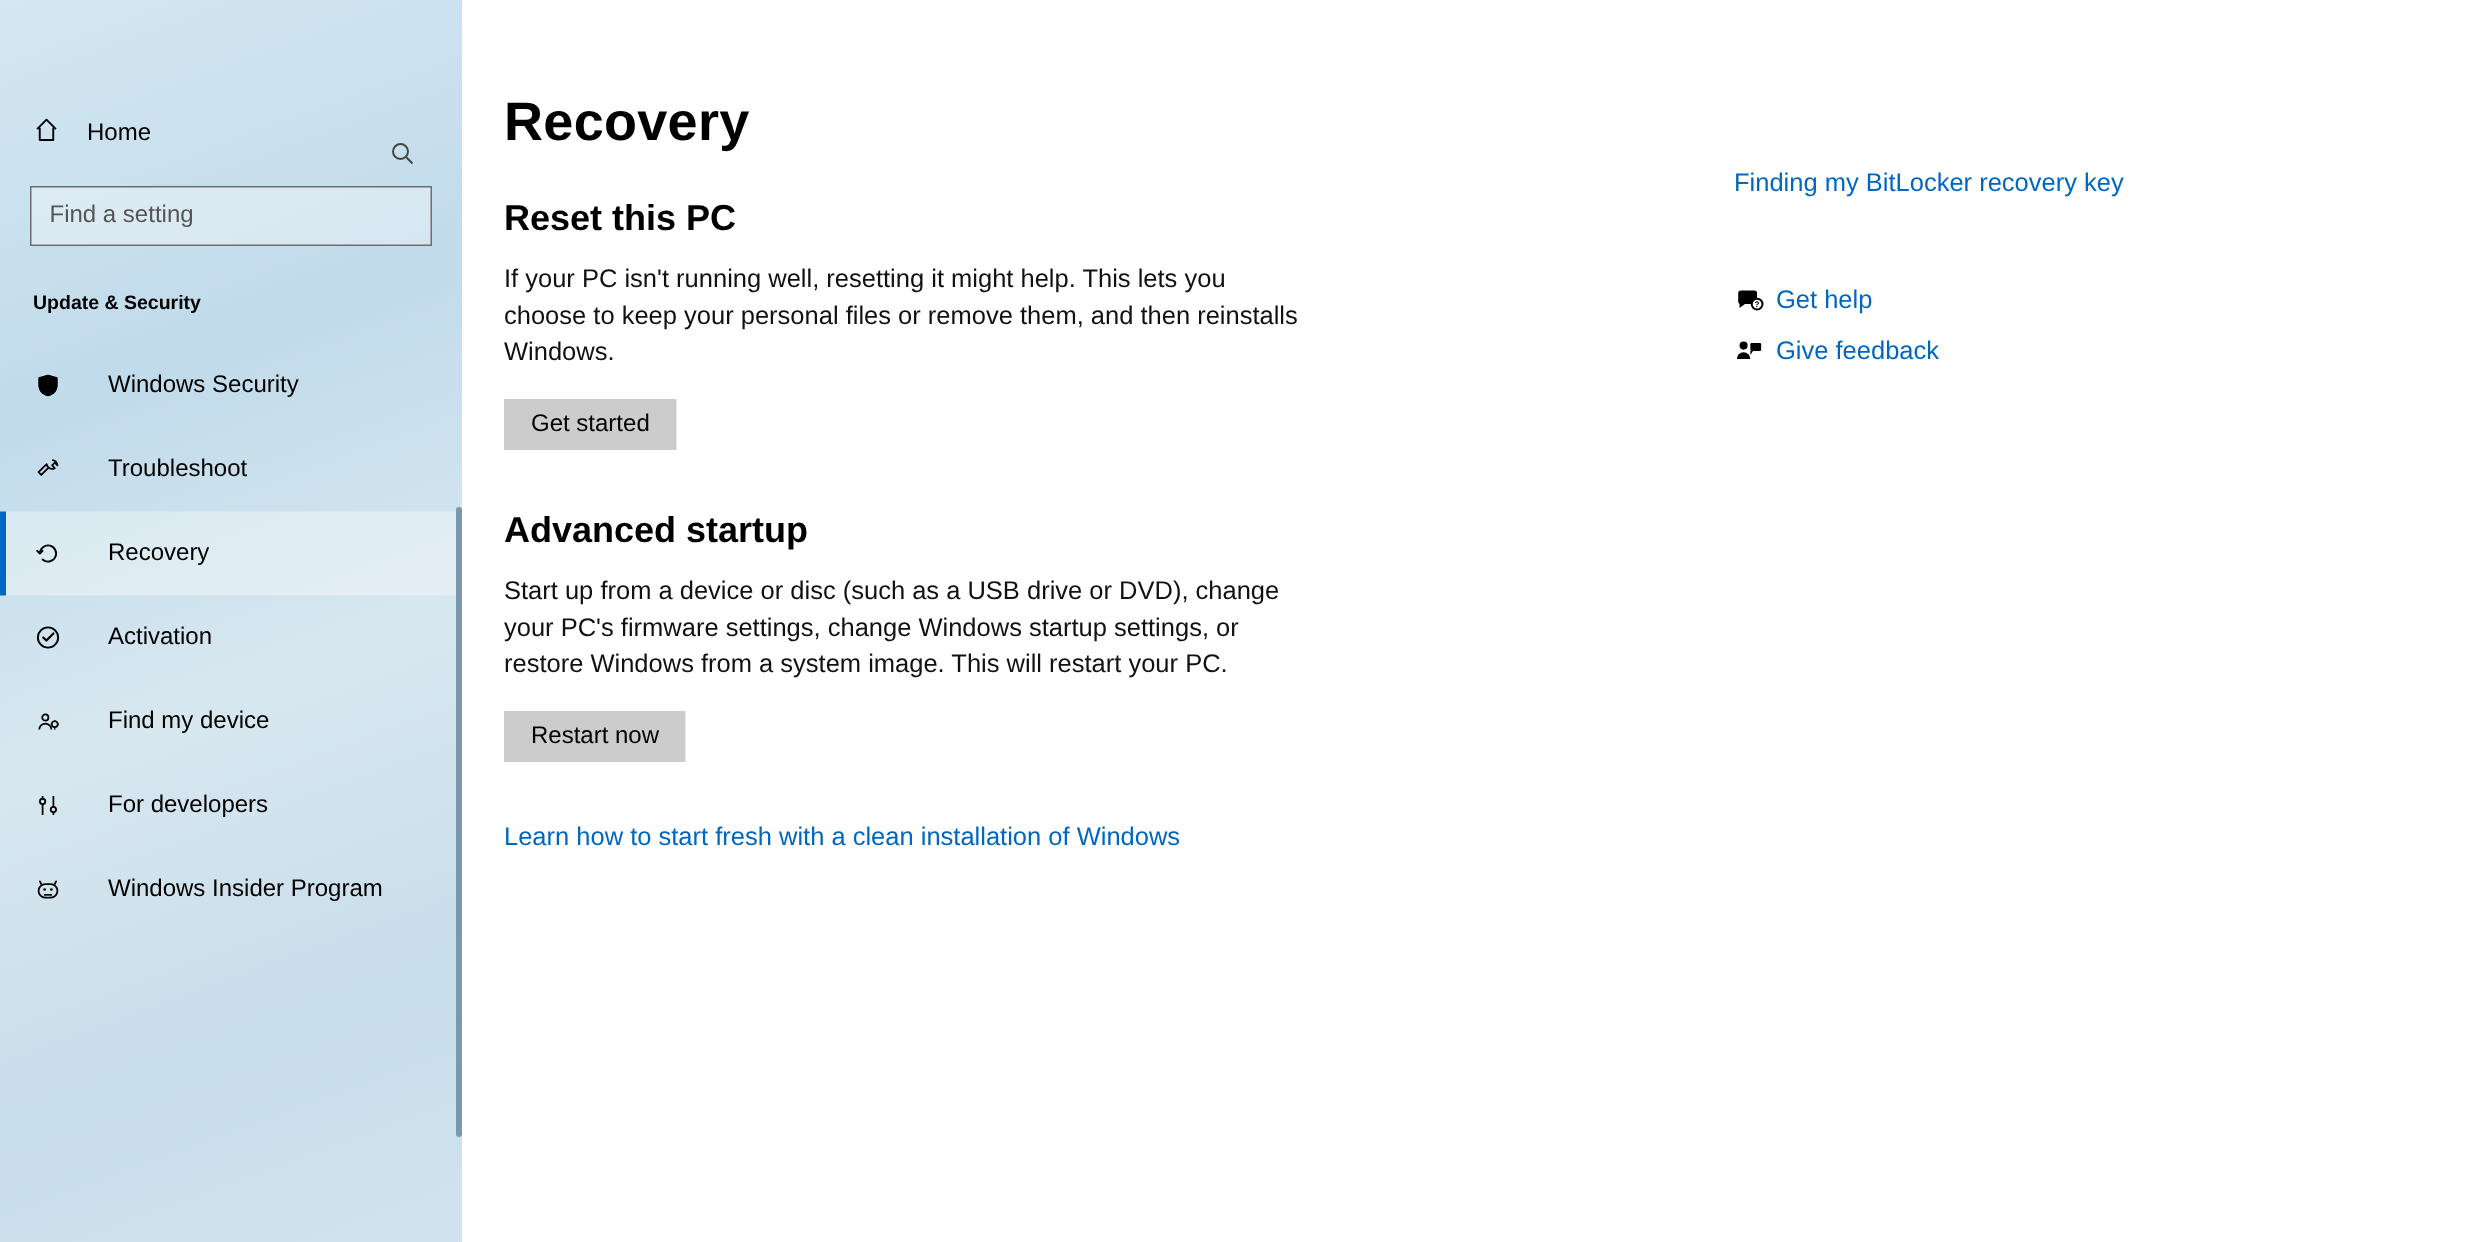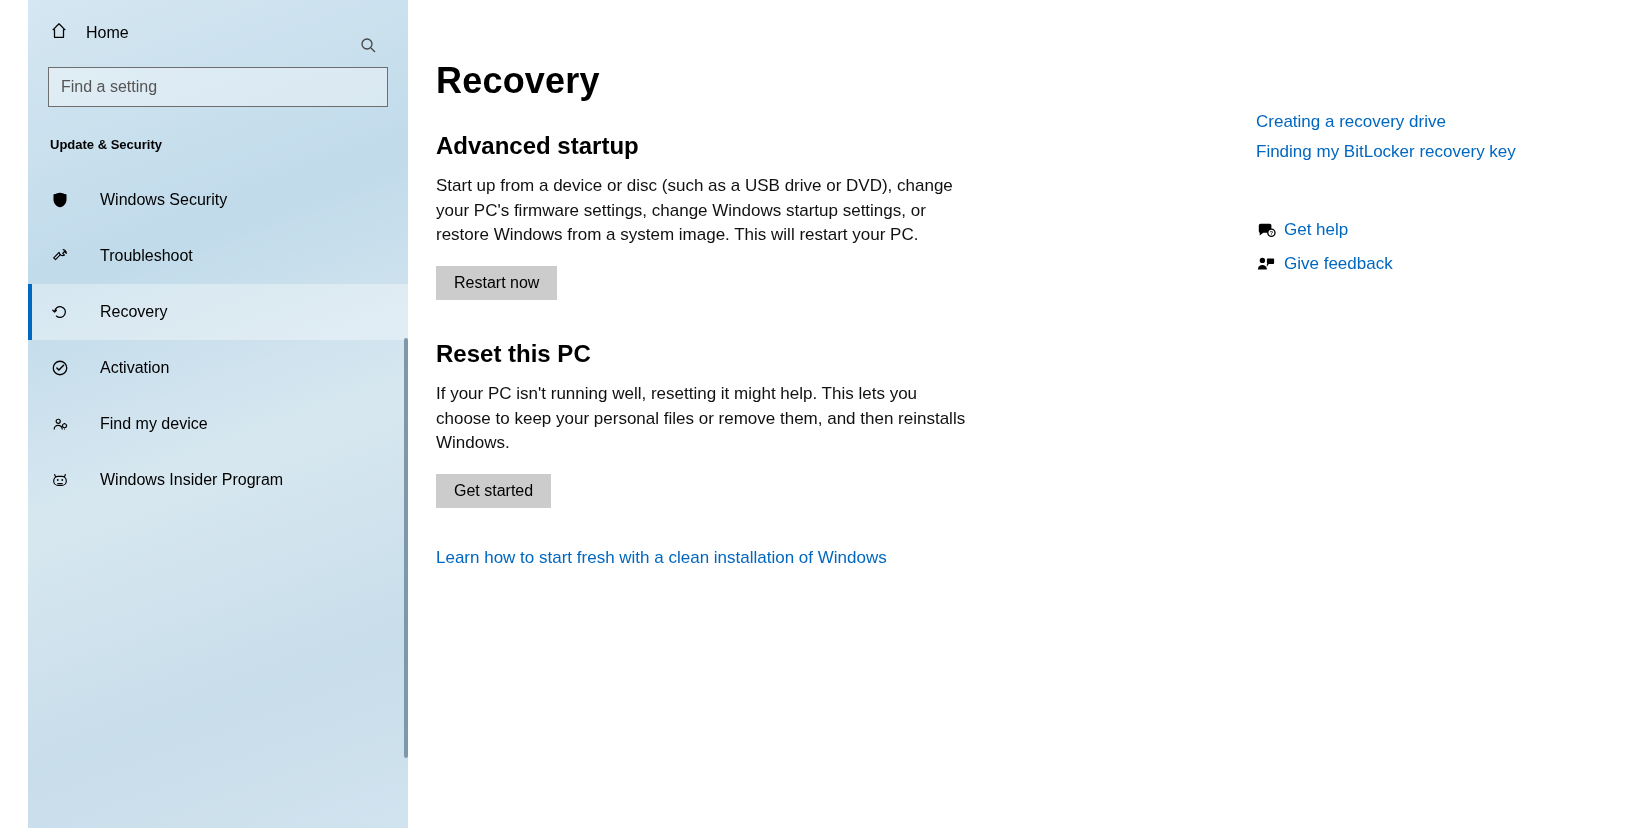--- a/index.html
+++ b/index.html
@@ -39,25 +39,25 @@
     display:flex; align-items:center; justify-content:center;
     cursor:pointer;
   }
   .caption-buttons svg { stroke:#000; }
 
   
   .body { display:flex; flex:1; height:100%; }
 
   
   .sidebar {
-    width: 380px;
+    width: 308px;
     height: 100%;
     background: linear-gradient(160deg, #cfe4f0 0%, #b4d4e6 30%, #d2e5ee 55%, #bed8e6 80%, #c9dfec 100%);
+    padding-top: 56px;
     position:relative;
-    margin-left:28px;
   }
   .sidebar::before {
     
     content:""; position:absolute; inset:0; background:rgba(230,240,248,.25);
   }
   .sidebar > * { position:relative; }
   .home-row {
     display:flex; align-items:center; gap:18px;
     padding: 14px 20px 14px 22px;
     margin-top: 8px;
@@ -241,20 +241,31 @@
                 <path d="M3.5 16 a4.5 4.5 0 0 1 9 0" stroke="#000" stroke-width="1.3"></path>
                 <circle cx="15" cy="12" r="2.2" stroke="#000" stroke-width="1.2"></circle>
                 <path d="M15 9 v1 M15 15 v1 M12 12 h1 M17 12 h1" stroke="#000" stroke-width="1.2"></path>
               </svg>
           </span>
           <span>Find my device</span>
         </li>
         <li>
           <span class="icon">
             <svg width="18" height="18" viewBox="0 0 20 20" fill="none">
+                <line x1="6" y1="3" x2="6" y2="17" stroke="#000" stroke-width="1.3"></line>
+                <line x1="14" y1="3" x2="14" y2="17" stroke="#000" stroke-width="1.3"></line>
+                <circle cx="6" cy="7" r="2" fill="#cfe4f0" stroke="#000" stroke-width="1.3"></circle>
+                <circle cx="14" cy="13" r="2" fill="#cfe4f0" stroke="#000" stroke-width="1.3"></circle>
+              </svg>
+          </span>
+          <span>For developers</span>
+        </li>
+        <li>
+          <span class="icon">
+            <svg width="18" height="18" viewBox="0 0 20 20" fill="none">
                 <rect x="3" y="6" width="14" height="10" rx="5" stroke="#000" stroke-width="1.3"></rect>
                 <circle cx="7.5" cy="10" r="1" fill="#000"></circle>
                 <circle cx="12.5" cy="10" r="1" fill="#000"></circle>
                 <path d="M5 6 l-1 -2 M15 6 l1 -2" stroke="#000" stroke-width="1.3" stroke-linecap="round"></path>
                 <path d="M7 14 h6" stroke="#000" stroke-width="1.2"></path>
               </svg>
           </span>
           <span>Windows Insider Program</span>
         </li>
       </ul>
@@ -262,38 +273,37 @@
       <div class="sidebar-scroll-track">
         <div class="sidebar-scroll-thumb"></div>
       </div>
     </aside>
 
     <main class="main">
       <div class="content">
         <h1>Recovery</h1>
 
         <div class="section">
+          <h2>Reset this PC</h2>
+          <p>If your PC isn't running well, resetting it might help. This lets you choose to keep your personal files or remove them, and then reinstalls Windows.</p>
+          <button class="btn">Get started</button>
+        </div>
+
+        <div class="section">
           <h2>Advanced startup</h2>
           <p>Start up from a device or disc (such as a USB drive or DVD), change your PC's firmware settings, change Windows startup settings, or restore Windows from a system image. This will restart your PC.</p>
           <button class="btn">Restart now</button>
         </div>
 
         <div class="section">
-          <h2>Reset this PC</h2>
-          <p>If your PC isn't running well, resetting it might help. This lets you choose to keep your personal files or remove them, and then reinstalls Windows.</p>
-          <button class="btn">Get started</button>
-        </div>
-
-        <div class="section">
           <a class="link">Learn how to start fresh with a clean installation of Windows</a>
         </div>
       </div>
 
       <aside class="help">
-        <a class="hlink">Creating a recovery drive</a>
         <a class="hlink">Finding my BitLocker recovery key</a>
 
         <div class="split"></div>
 
         <div class="irow">
           <span class="ic">
             <svg width="20" height="18" viewBox="0 0 22 20" fill="none">
                 <path d="M3 3 h12 a2 2 0 0 1 2 2 v6 a2 2 0 0 1 -2 2 h-7 l-4 3 v-3 a2 2 0 0 1 -1 -2 v-6 a2 2 0 0 1 2 -2 z" fill="#000"></path>
                 <circle cx="17" cy="13" r="4" fill="#fff" stroke="#000" stroke-width="1.5"></circle>
                 <text x="17" y="15.5" text-anchor="middle" font-size="6" font-weight="bold" fill="#000">?</text>

